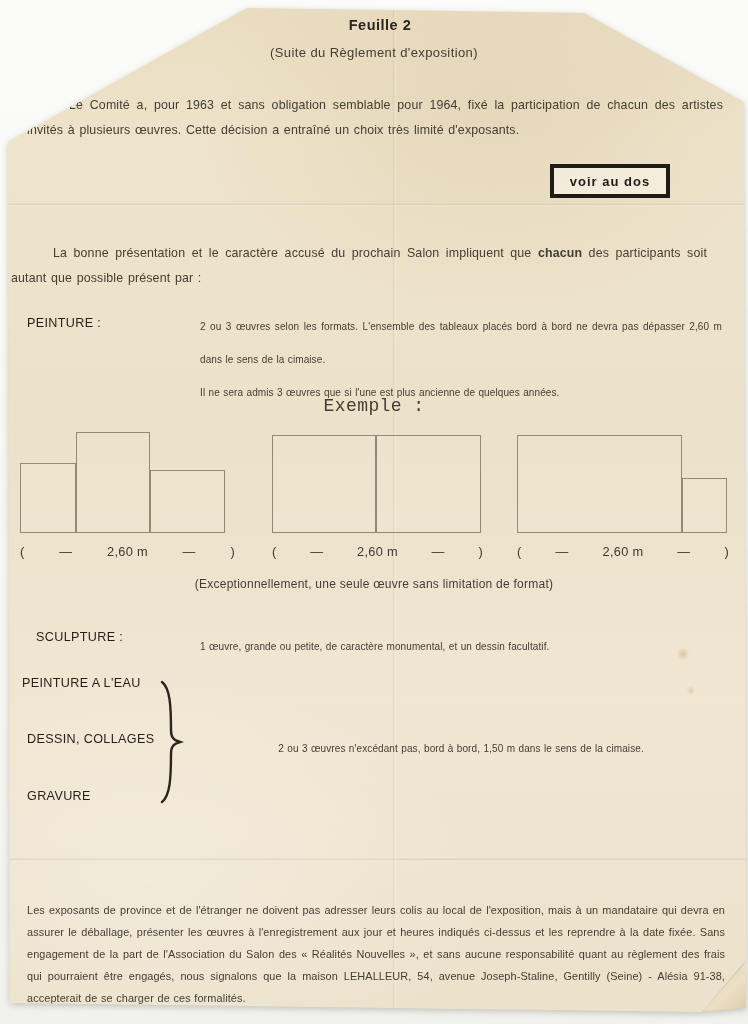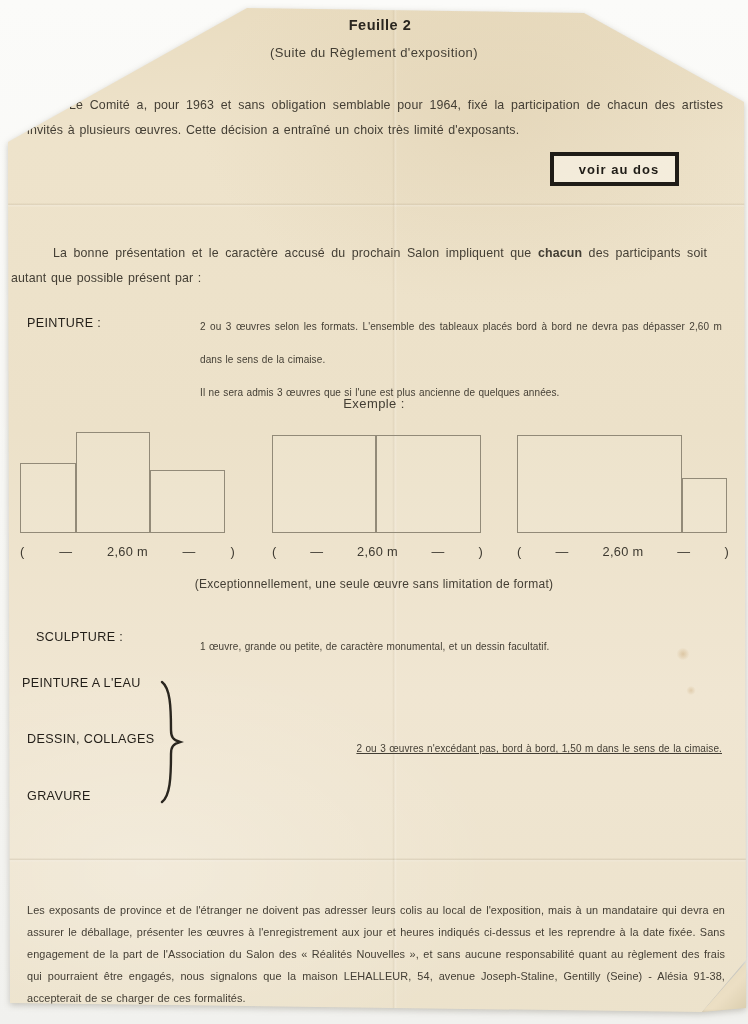--- a/index.html
+++ b/index.html
@@ -31,27 +31,27 @@
     box-shadow:inset 2px -2px 3px rgba(90,70,40,.25);
   }
   .abs{position:absolute;}
   .ctr{left:0;width:748px;text-align:center;}
   .body-text{font-size:12.4px;line-height:25px;text-align:justify;word-spacing:1px;letter-spacing:.15px;}
   .indent{text-indent:42px;}
   .lbl{font-weight:normal;font-size:12.6px;letter-spacing:.35px;color:#231f19;}
   .title{font-weight:bold;font-size:14.5px;letter-spacing:.5px;color:#2a261f;}
   .subtitle{font-size:13px;letter-spacing:.4px;text-align:center;}
   .stamp{
-    left:550px;top:152px;width:112px;height:26px;
+    left:550px;top:164px;width:112px;height:26px;
     border:4px solid #1f1c17;background:rgba(252,248,238,.55);
     display:flex;align-items:center;justify-content:center;
-    font-weight:bold;font-size:13px;letter-spacing:1px;color:#1f1c17;padding-left:9px;
+    font-weight:bold;font-size:13px;letter-spacing:1px;color:#1f1c17;
   }
   .rule-block{font-size:10px;line-height:33px;text-align:justify;word-spacing:.5px;letter-spacing:.1px;}
-  .caption{font-size:13px;letter-spacing:.4px;}
+  .caption{font-size:18px;letter-spacing:.4px;font-family:Liberation Mono, monospace;}
   
   .diagram{left:0;top:430px;width:748px;height:138px;}
   .dgroup{position:absolute;top:0;}
   .rects{display:flex;align-items:flex-end;height:103px;}
   .rect{border:1px solid #928a78;background:rgba(255,255,255,.07);box-sizing:border-box;}
   .measure{display:flex;justify-content:space-between;align-items:baseline;margin-top:11px;font-size:12.8px;color:#3d3930;letter-spacing:.3px;}
   .exception{font-size:12px;letter-spacing:.25px;}
   .brace{left:154px;top:680px;width:30px;height:124px;}
   .footer-text{font-size:10.9px;line-height:22px;text-align:justify;word-spacing:.5px;letter-spacing:.1px;}
 </style>
@@ -135,19 +135,19 @@
     <div class="abs rule-block" style="left:200px;top:630px;width:522px;text-align:left;">1 œuvre, grande ou petite, de caractère monumental, et un dessin facultatif.</div>
 
     <div class="abs lbl" style="left:22px;top:676px;">PEINTURE A L'EAU</div>
     <div class="abs lbl" style="left:27px;top:732px;">DESSIN, COLLAGES</div>
     <div class="abs lbl" style="left:27px;top:789px;">GRAVURE</div>
 
     <svg class="abs brace" viewBox="0 0 30 124">
       <path d="M8,2 C16,8 17,26 17,50 C17,57 19,60 26,62 C19,64 17,67 17,74 C17,98 16,116 8,122" fill="none" stroke="#2a261f" stroke-width="2.4" stroke-linecap="round"></path>
     </svg>
 
-    <div class="abs rule-block" style="left:200px;top:732px;width:522px;text-align:right;text-decoration:underline;">2 ou 3 œuvres n'excédant pas, bord à bord, 1,50 m dans le sens de la cimaise.</div>
+    <div class="abs rule-block" style="left:200px;top:732px;width:522px;text-align:center;">2 ou 3 œuvres n'excédant pas, bord à bord, 1,50 m dans le sens de la cimaise.</div>
 
     <div class="abs footer-text fi" style="left:27px;top:899px;width:698px;">Les exposants de province et de l'étranger ne doivent pas adresser leurs colis au local de l'exposition, mais à un mandataire qui devra en assurer le déballage, présenter les œuvres à l'enregistrement aux jour et heures indiqués ci-dessus et les reprendre à la date fixée. Sans engagement de la part de l'Association du Salon des « Réalités Nouvelles », et sans aucune responsabilité quant au règlement des frais qui pourraient être engagés, nous signalons que la maison LEHALLEUR, 54, avenue Joseph-Staline, Gentilly (Seine) - Alésia 91-38, accepterait de se charger de ces formalités.</div>
 
   </div>
   <div class="fold"></div>
 </div>
 
 </body></html>

